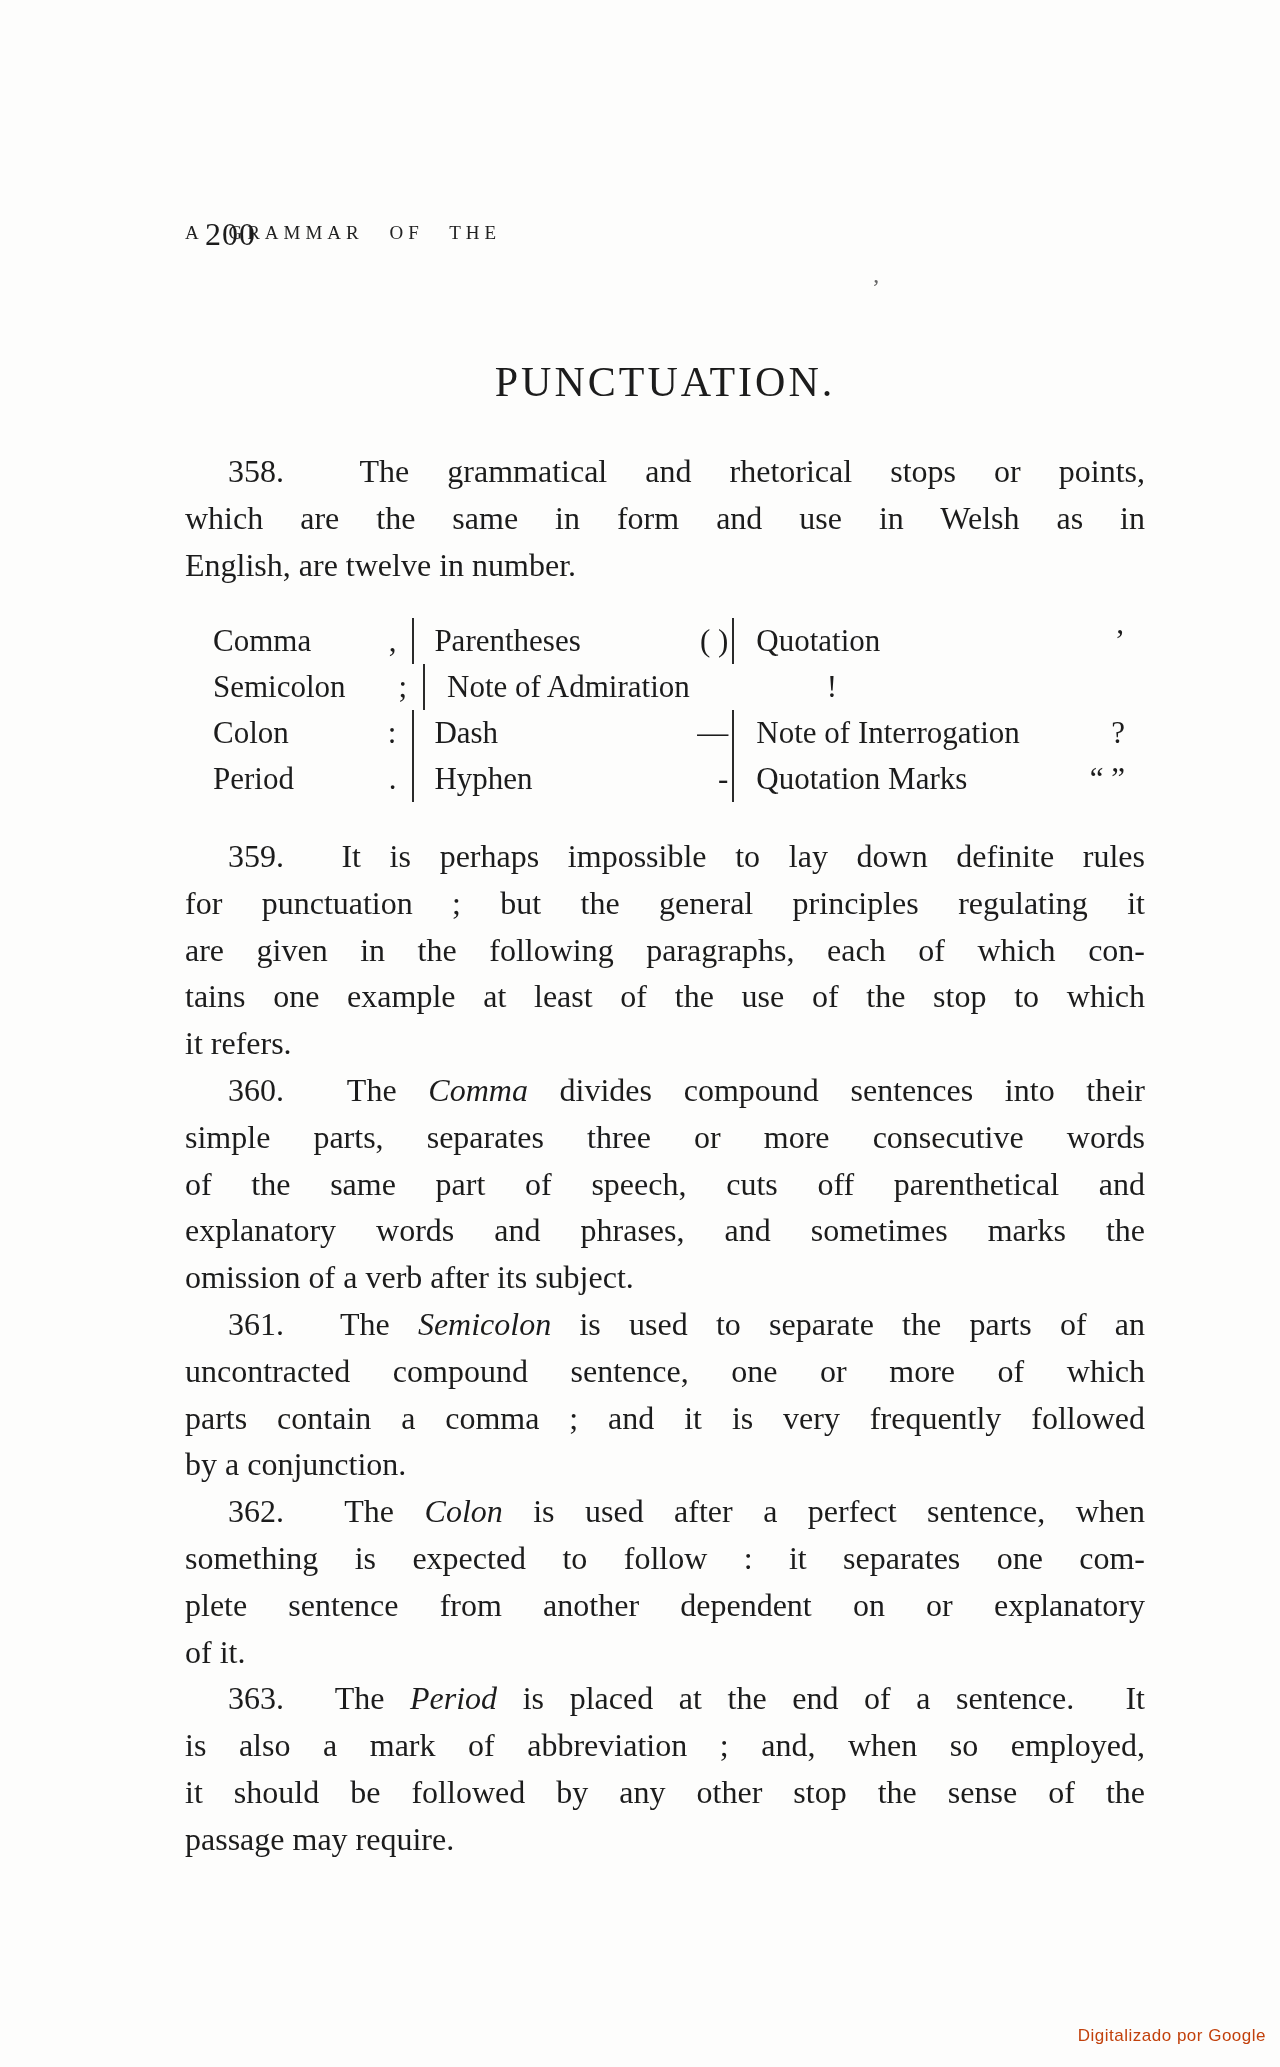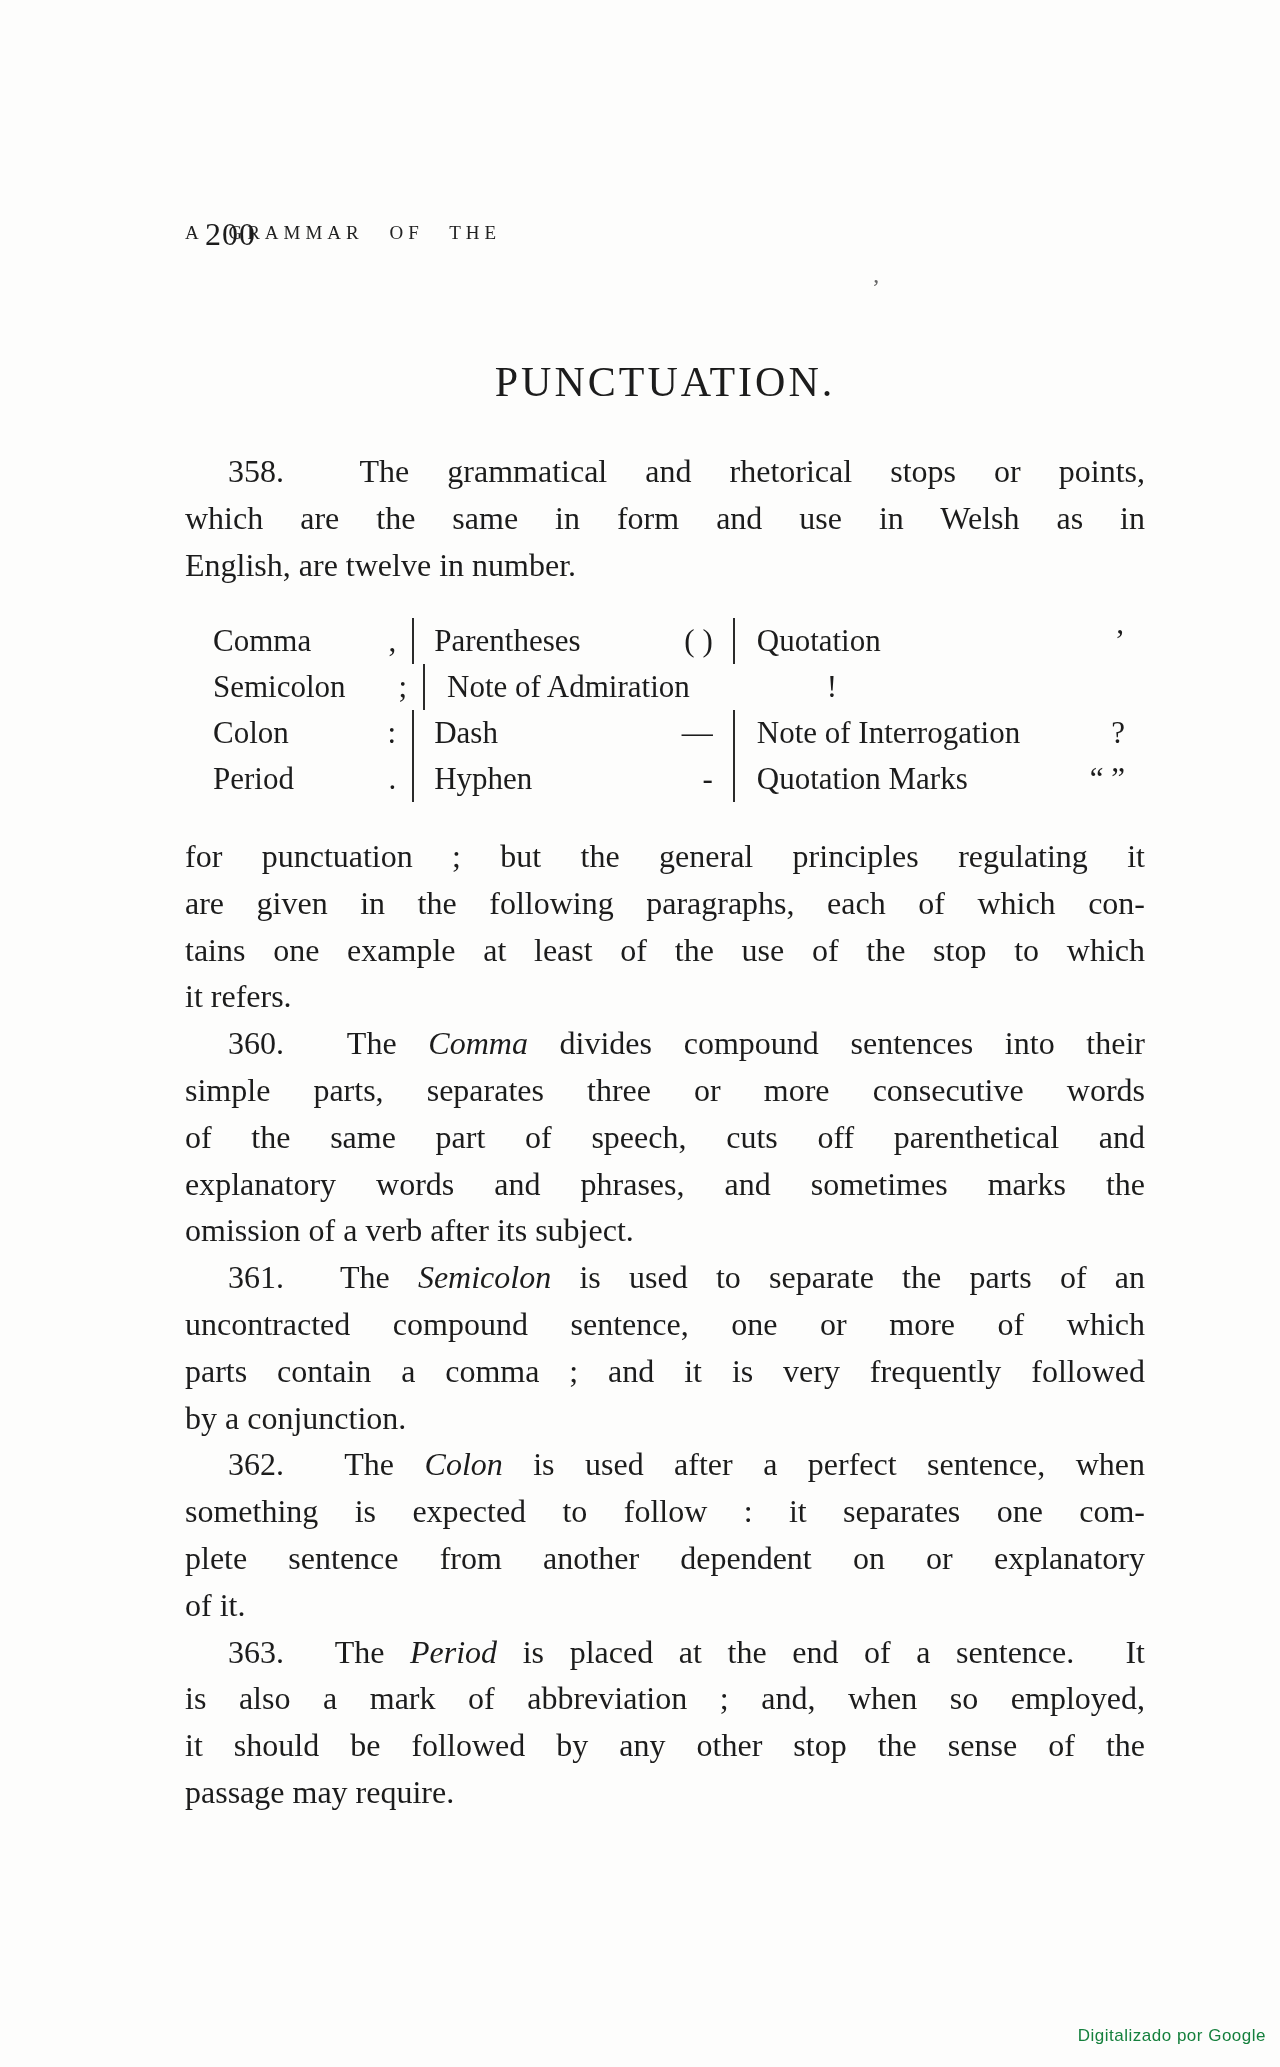--- a/index.html
+++ b/index.html
@@ -49,28 +49,28 @@
   .pline.first { text-indent: 43px; }
   .pline i { font-style: italic; }
 
   .ptable { position: absolute; top: 618px; left: 185px; width: 960px; }
   .trow { display: flex; height: 46px; }
   .tcell {
     display: flex; justify-content: space-between; align-items: baseline;
     font-size: 31px; line-height: 45px;
   }
   .tcell.c1 { width: 240px; padding: 0 16px 0 28px; border-right: 2px solid #2a2a2a; }
-  .tcell.c2 { width: 337px; padding: 0 20px 0 20px; border-right: 2px solid #2a2a2a; }
+  .tcell.c2 { width: 337px; padding: 0 4px 0 20px; border-right: 2px solid #2a2a2a; }
   .tcell.c3 { width: 432px; padding: 0 20px 0 22px; }
   .tsym { font-size: 31px; }
 
   .watermark {
     position: absolute; top: 2026px; right: 14px;
     font-family: "Liberation Sans", "DejaVu Sans", sans-serif;
-    font-size: 17px; color: #15803d; letter-spacing: 0.5px;
+    font-size: 17px; color: #c2410c; letter-spacing: 0.5px;
   }
 </style>
 </head>
 <body>
 
 <div class="page">
 
   <div class="header-row">
     <span class="pagenum">200</span>
     <span class="runhead">A GRAMMAR OF THE</span>
@@ -135,20 +135,21 @@
           <span class="tsym">-</span>
         </div>
         <div class="tcell c3">
           <span>Quotation Marks</span>
           <span class="tsym">“ ”</span>
         </div>
       </div>
     </div>
 
   <div class="para-block" id="body-block">
+      <div class="pline first"><span>359.&nbsp; It is perhaps impossible to lay down definite rules</span></div>
       <div class="pline"><span>for punctuation ; but the general principles regulating it</span></div>
       <div class="pline"><span>are given in the following paragraphs, each of which con-</span></div>
       <div class="pline"><span>tains one example at least of the use of the stop to which</span></div>
       <div class="pline last"><span>it refers.</span></div>
       <div class="pline first"><span>360.&nbsp; The </span><i>Comma</i><span> divides compound sentences into their</span></div>
       <div class="pline"><span>simple parts, separates three or more consecutive words</span></div>
       <div class="pline"><span>of the same part of speech, cuts off parenthetical and</span></div>
       <div class="pline"><span>explanatory words and phrases, and sometimes marks the</span></div>
       <div class="pline last"><span>omission of a verb after its subject.</span></div>
       <div class="pline first"><span>361.&nbsp; The </span><i>Semicolon</i><span> is used to separate the parts of an</span></div>

